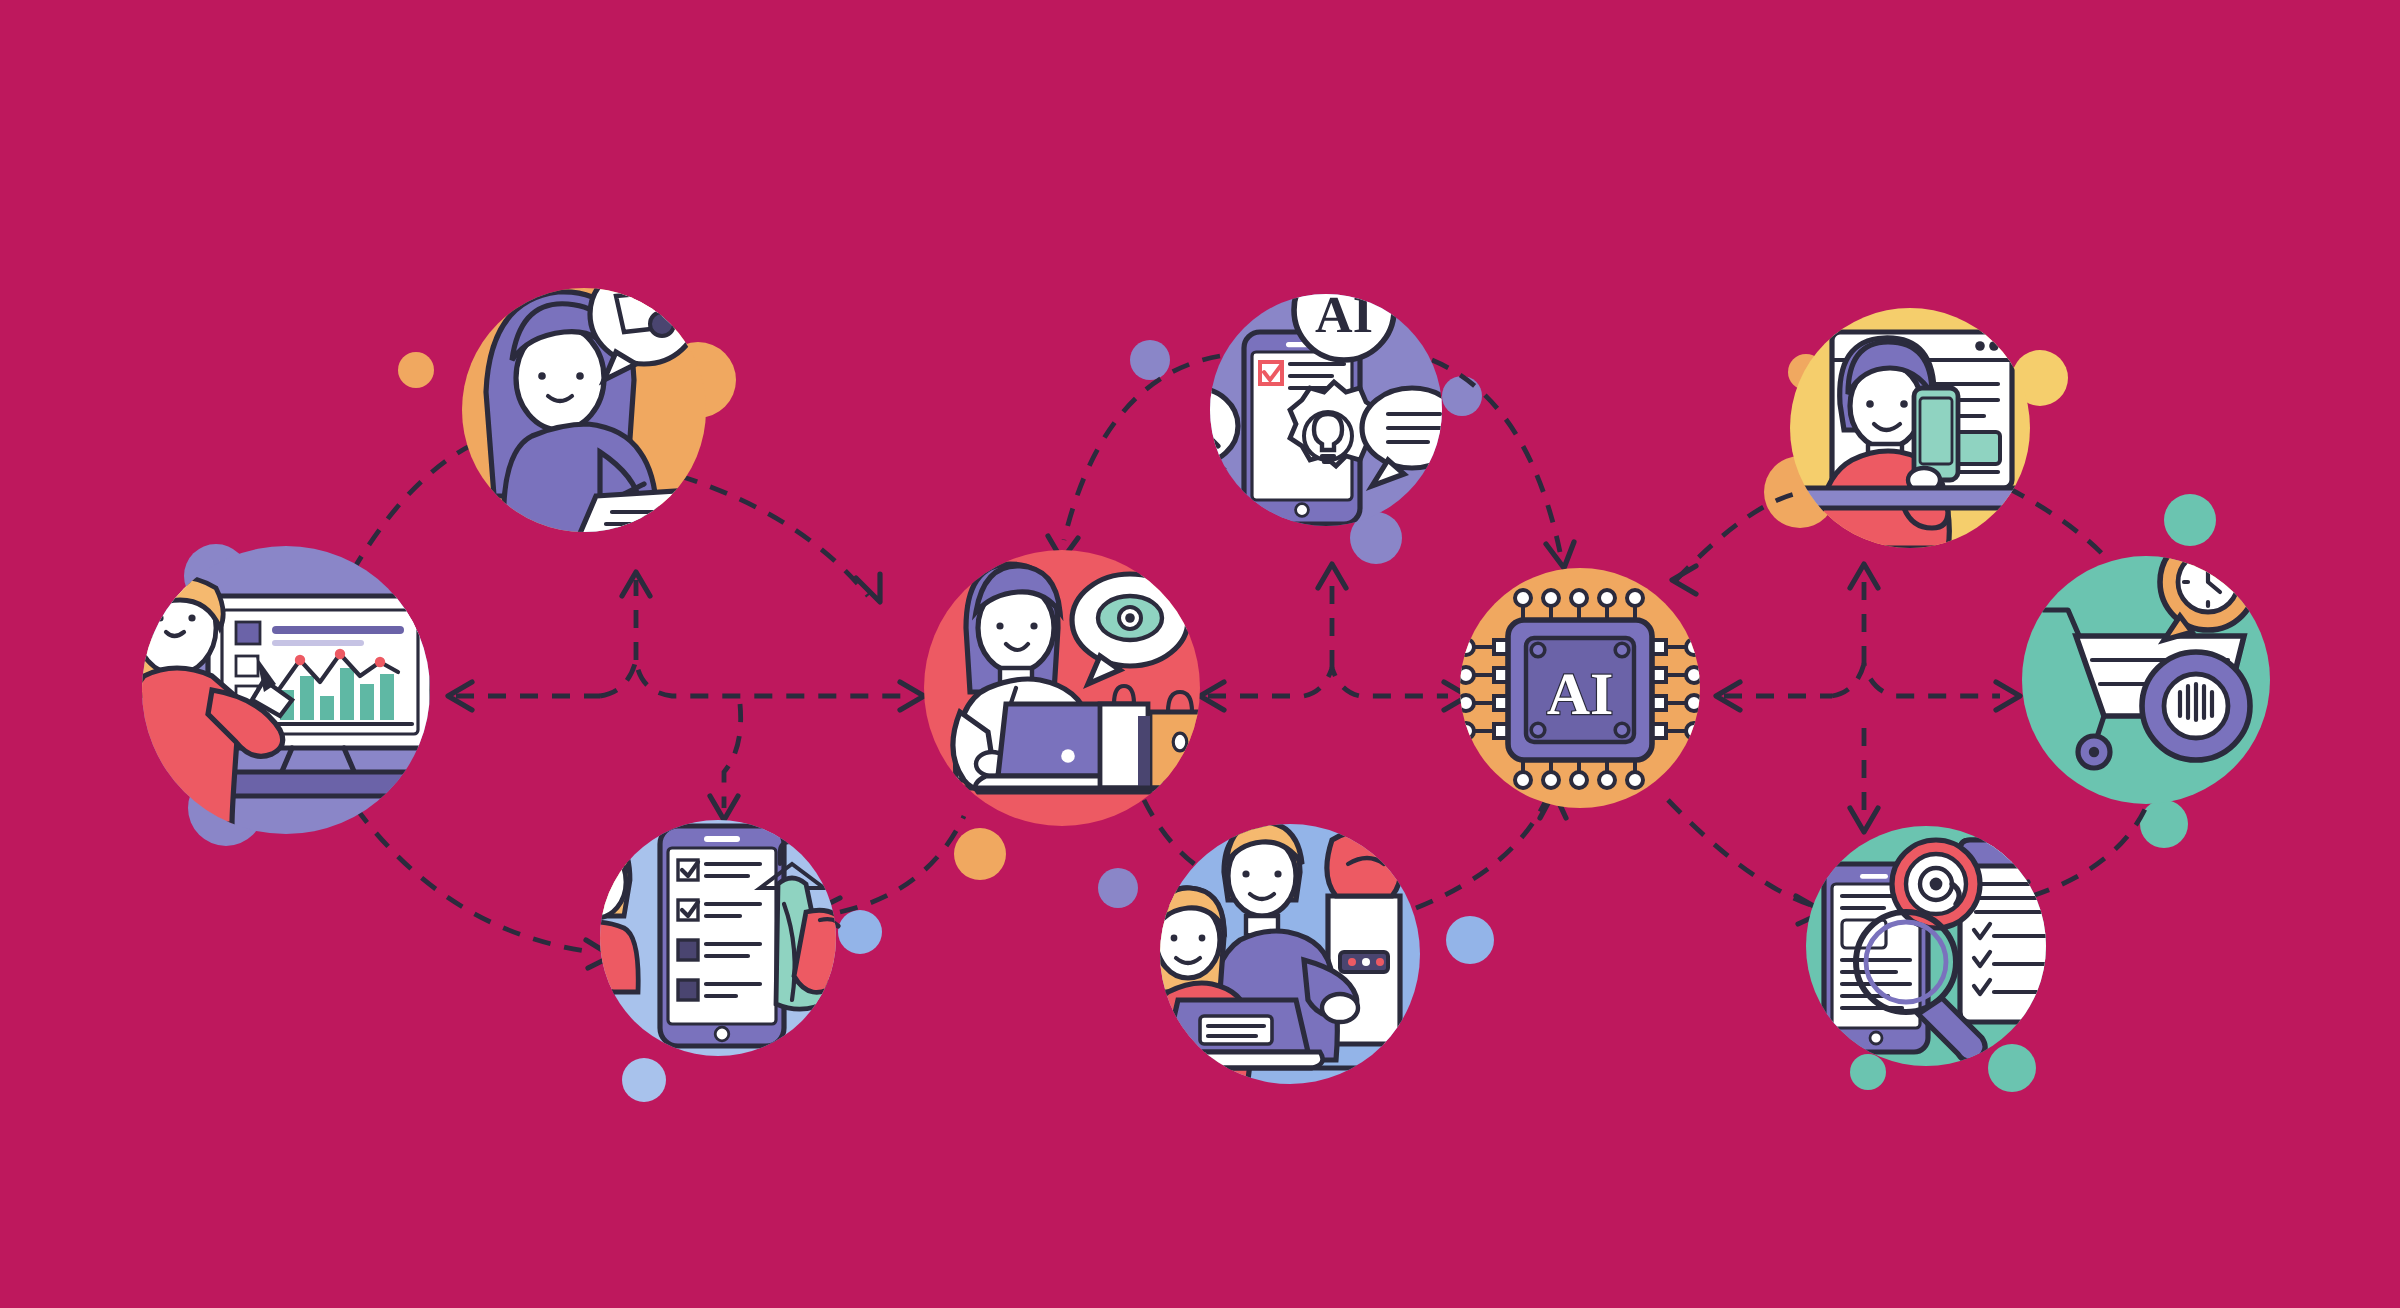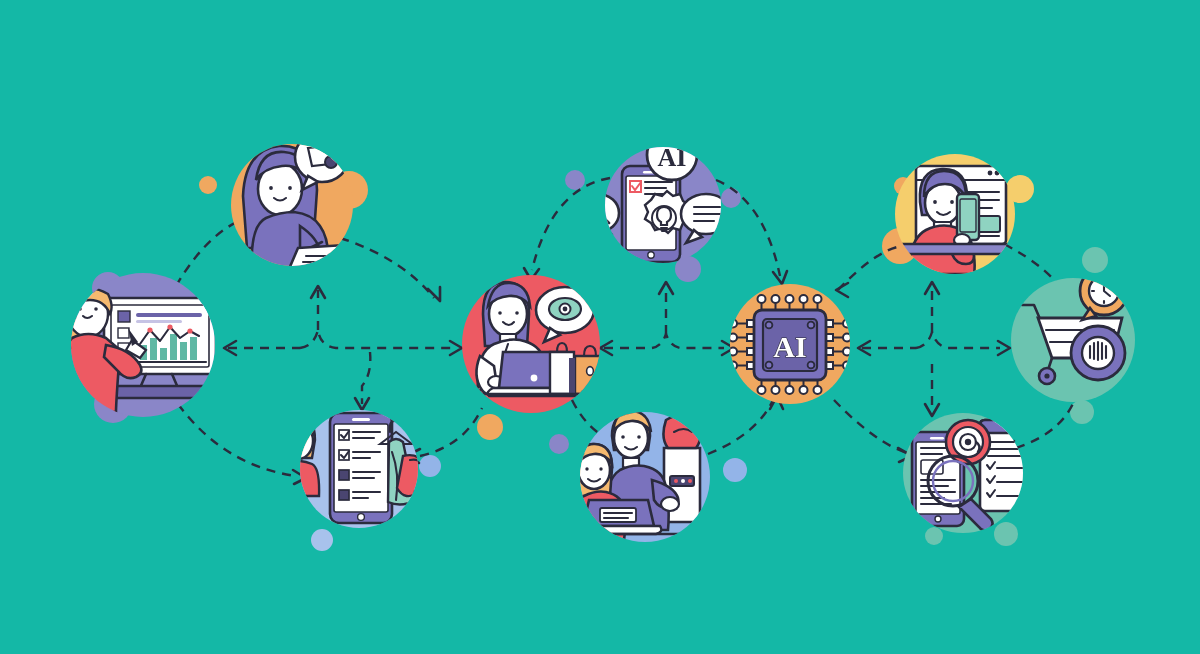--- a/index.html
+++ b/index.html
@@ -1,17 +1,17 @@
 <!DOCTYPE html>
 <html><head>
 <meta charset="utf-8">
 <style>
   html,body{margin:0;padding:0;background:#ffffff;}
   body{width:1200px;height:654px;overflow:hidden;font-family:"Liberation Sans",sans-serif;}
-  #stage{position:relative;width:1200px;height:654px;background:#14b8a6;}
+  #stage{position:relative;width:1200px;height:654px;background:#be185d;}
   #stage svg{position:absolute;top:0;left:0;}
 </style>
 </head>
 <body>
 
 <div id="stage">
 
 <svg width="1200" height="654" viewBox="0 0 1200 654">
   <defs>
     <style>

